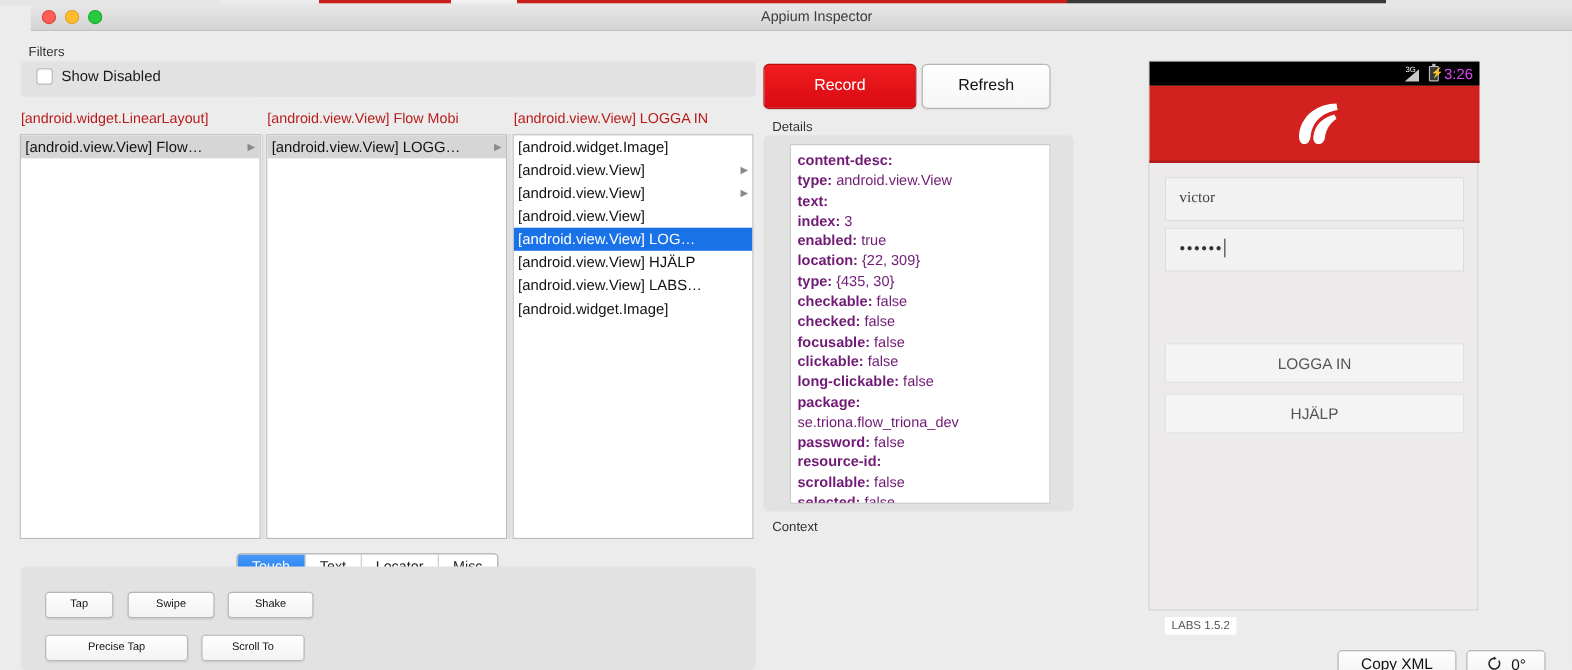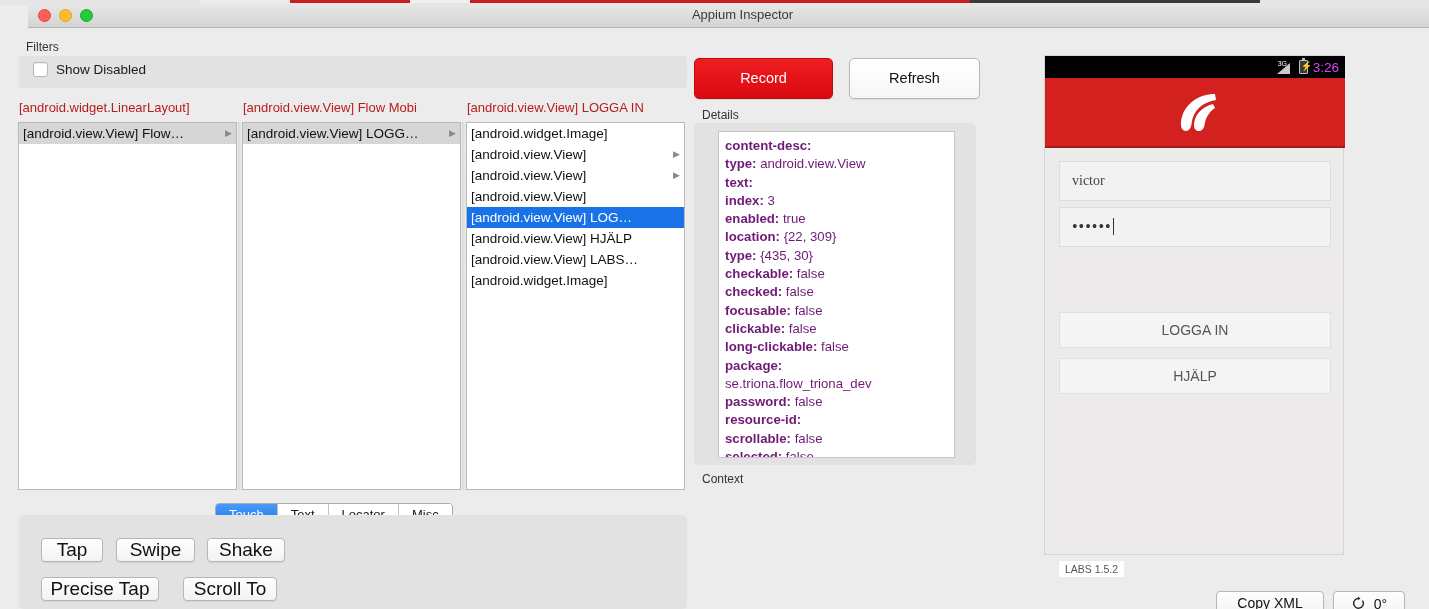--- a/index.html
+++ b/index.html
@@ -102,46 +102,45 @@
     color: #fff;
   }
 
   #actions-box {
     position: absolute; left: 19px; top: 487px; width: 668px; height: 94px;
     background: #e2e2e2; border-radius: 5px;
   }
   .btn {
     position: absolute;
     height: 24px; line-height: 22px; text-align: center;
-    font-size: 19px; color: #111;
+    font-size: 10px; color: #111;
     background: linear-gradient(to bottom,#fefefe,#f3f3f3);
     border: 1px solid #b6b6b6; border-radius: 4px;
     box-shadow: 0 1px 1px rgba(0,0,0,.07);
   }
   #btn-tap        { left: 22px;  top: 23px; width: 62px; }
   #btn-swipe      { left: 97px;  top: 23px; width: 79px; }
   #btn-shake      { left: 188px; top: 23px; width: 78px; }
-  #btn-precisetap { left: 22px;  top: 62px; width: 118px; }
+  #btn-precisetap { left: 22px;  top: 62px; width: 130px; }
   #btn-scrollto   { left: 164px; top: 62px; width: 94px; }
 
   
   #btn-record {
     position: absolute; left: 694px; top: 30px; width: 139px; height: 41px;
     background: linear-gradient(to bottom,#ef1d20,#da0a12);
     border: 1px solid #bb0d10; border-radius: 5px;
     color: #fff; font-size: 14.5px; line-height: 39px; text-align: center;
     box-shadow: 0 1px 1px rgba(0,0,0,.1);
   }
   #btn-refresh {
-    position: absolute; left: 838px; top: 30px; width: 131px; height: 41px;
+    position: absolute; left: 838px; top: 30px; width: 117px; height: 41px;
     background: linear-gradient(to bottom,#ffffff,#f6f6f6);
     border: 1px solid #b6b6b6; border-radius: 5px;
     color: #111; font-size: 14.5px; line-height: 39px; text-align: center;
     box-shadow: 0 1px 1px rgba(0,0,0,.07);
-    margin-left: 11px;
   }
   #details-label { position: absolute; left: 702px; top: 80px; font-size: 12px; color: #333; }
   #details-box {
     position: absolute; left: 694px; top: 95px; width: 282px; height: 342px;
     background: #e2e2e2; border-radius: 5px;
   }
   #details-inner {
     position: absolute; left: 24px; top: 8px; width: 237px; height: 327px;
     background: #fff; border: 1px solid #c6c6c6;
     padding: 5px 6px; overflow: hidden;

